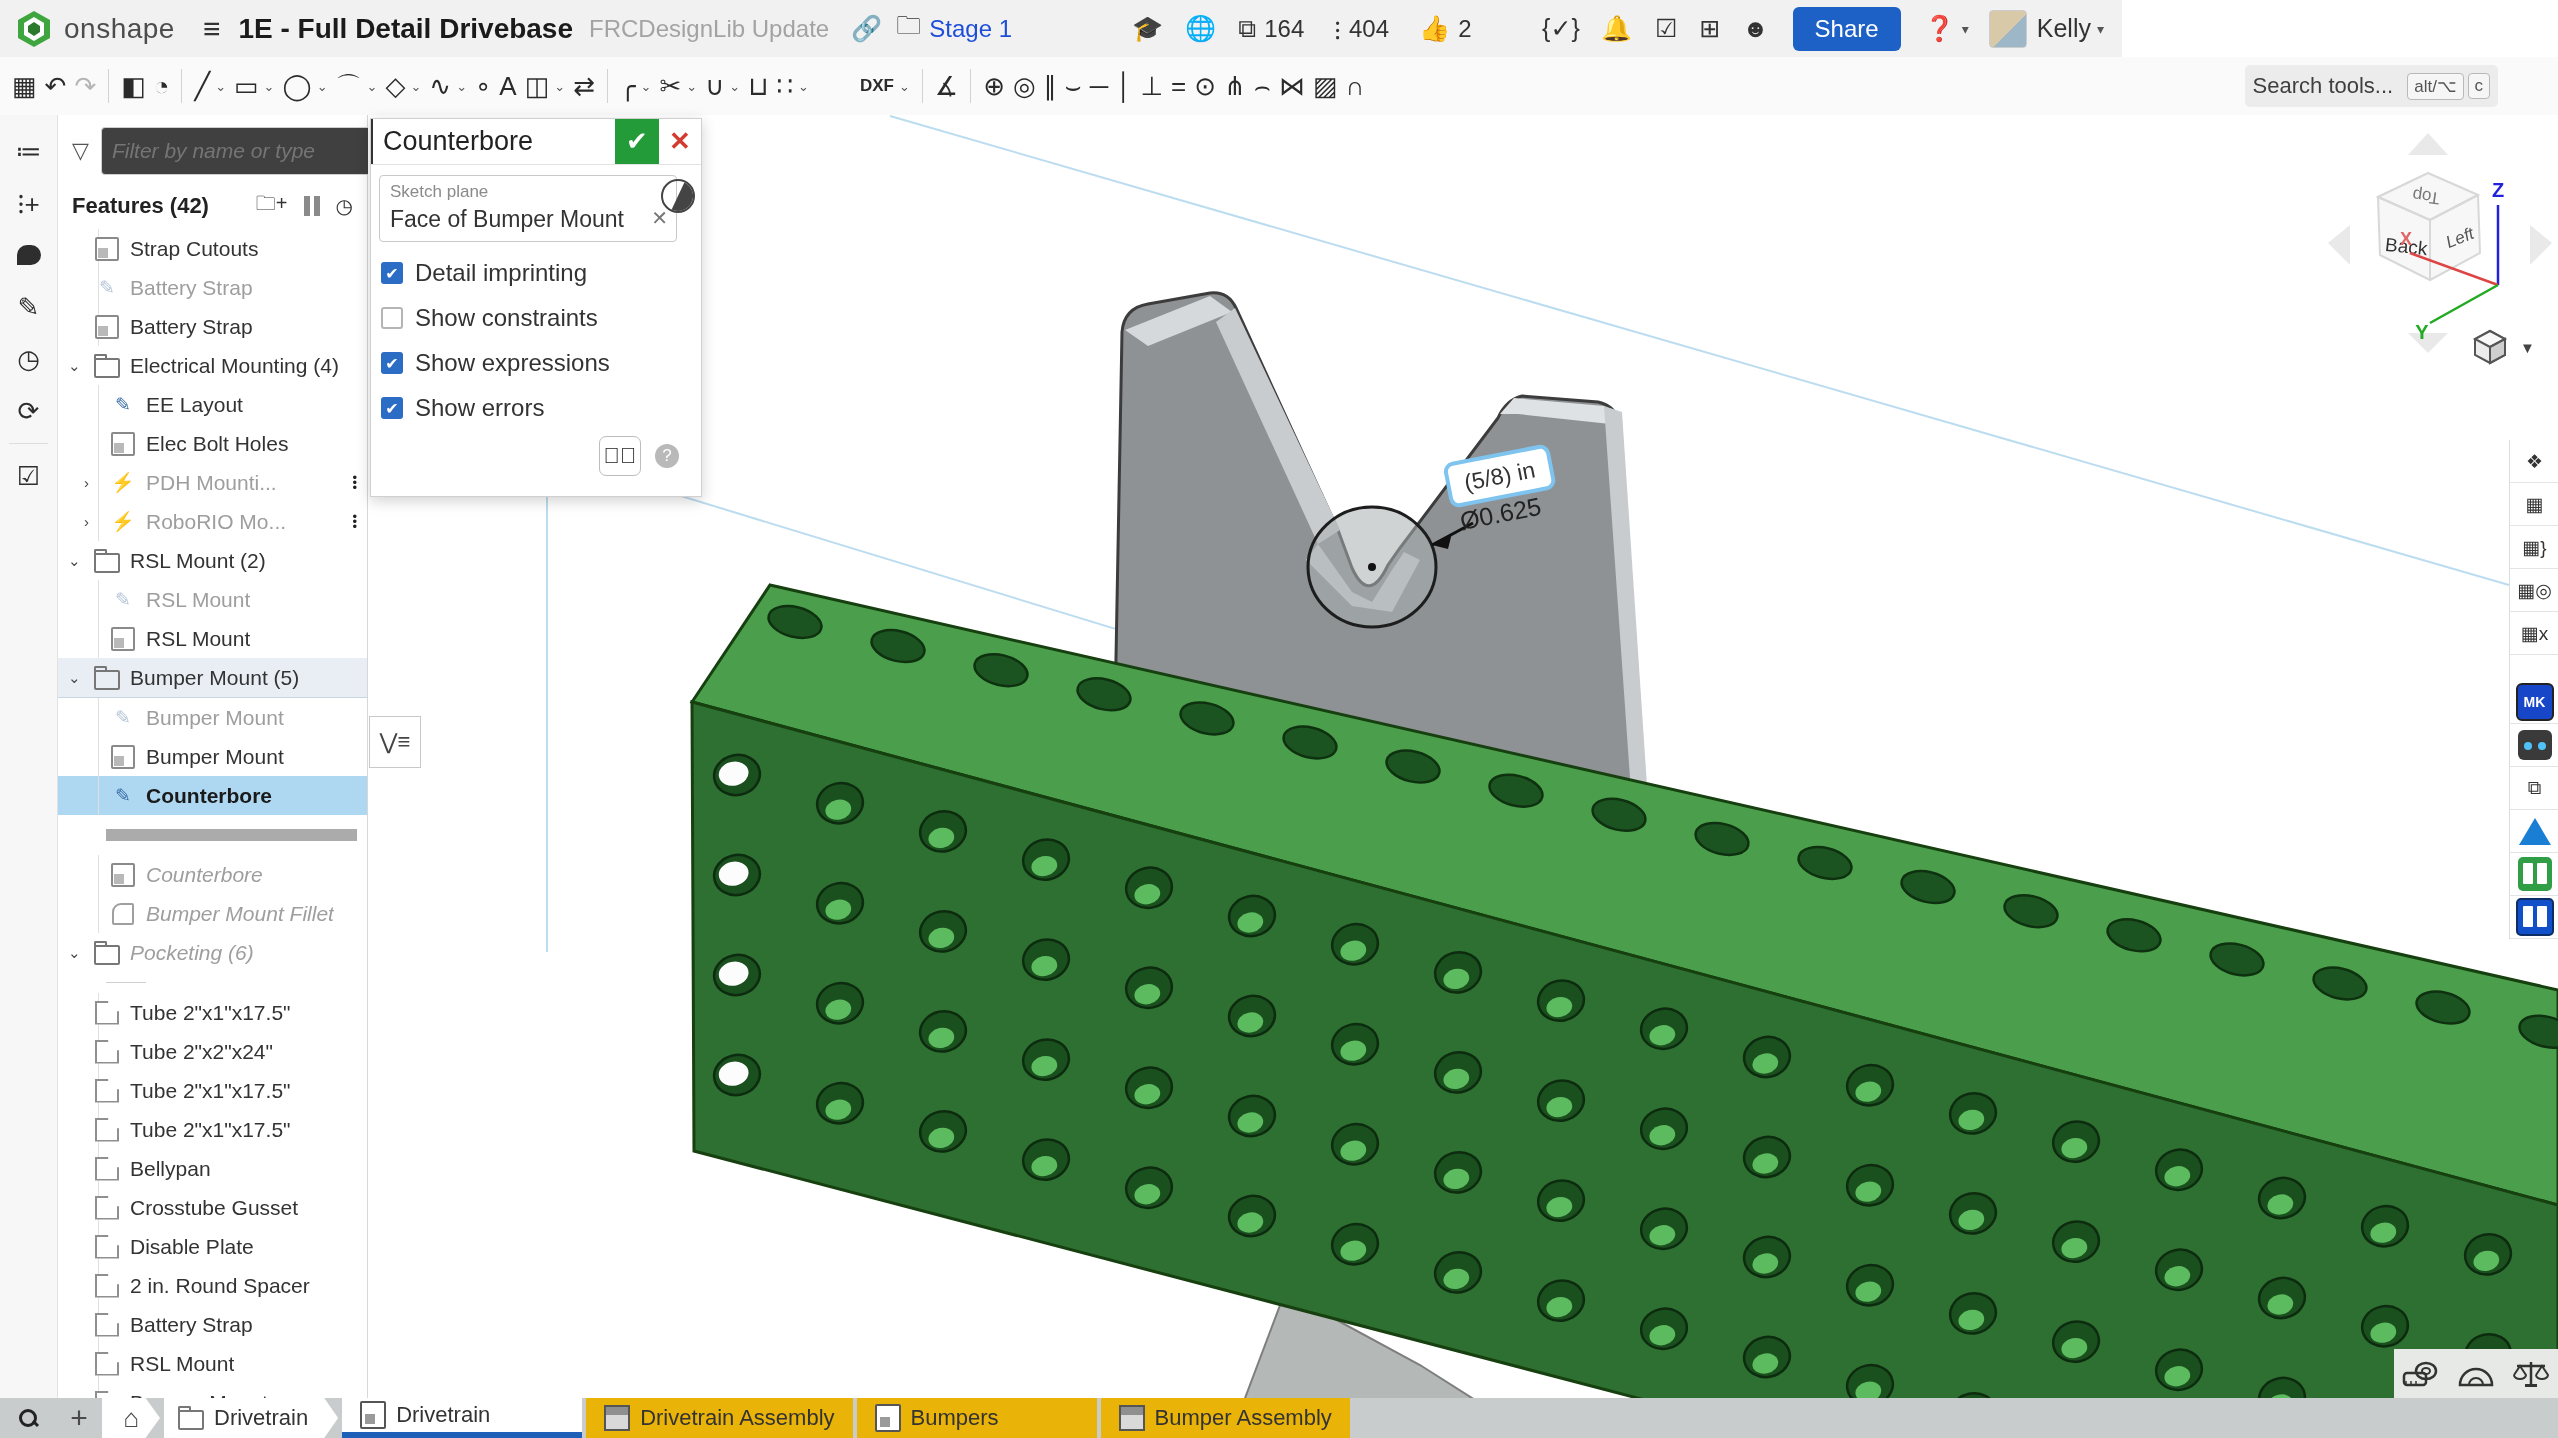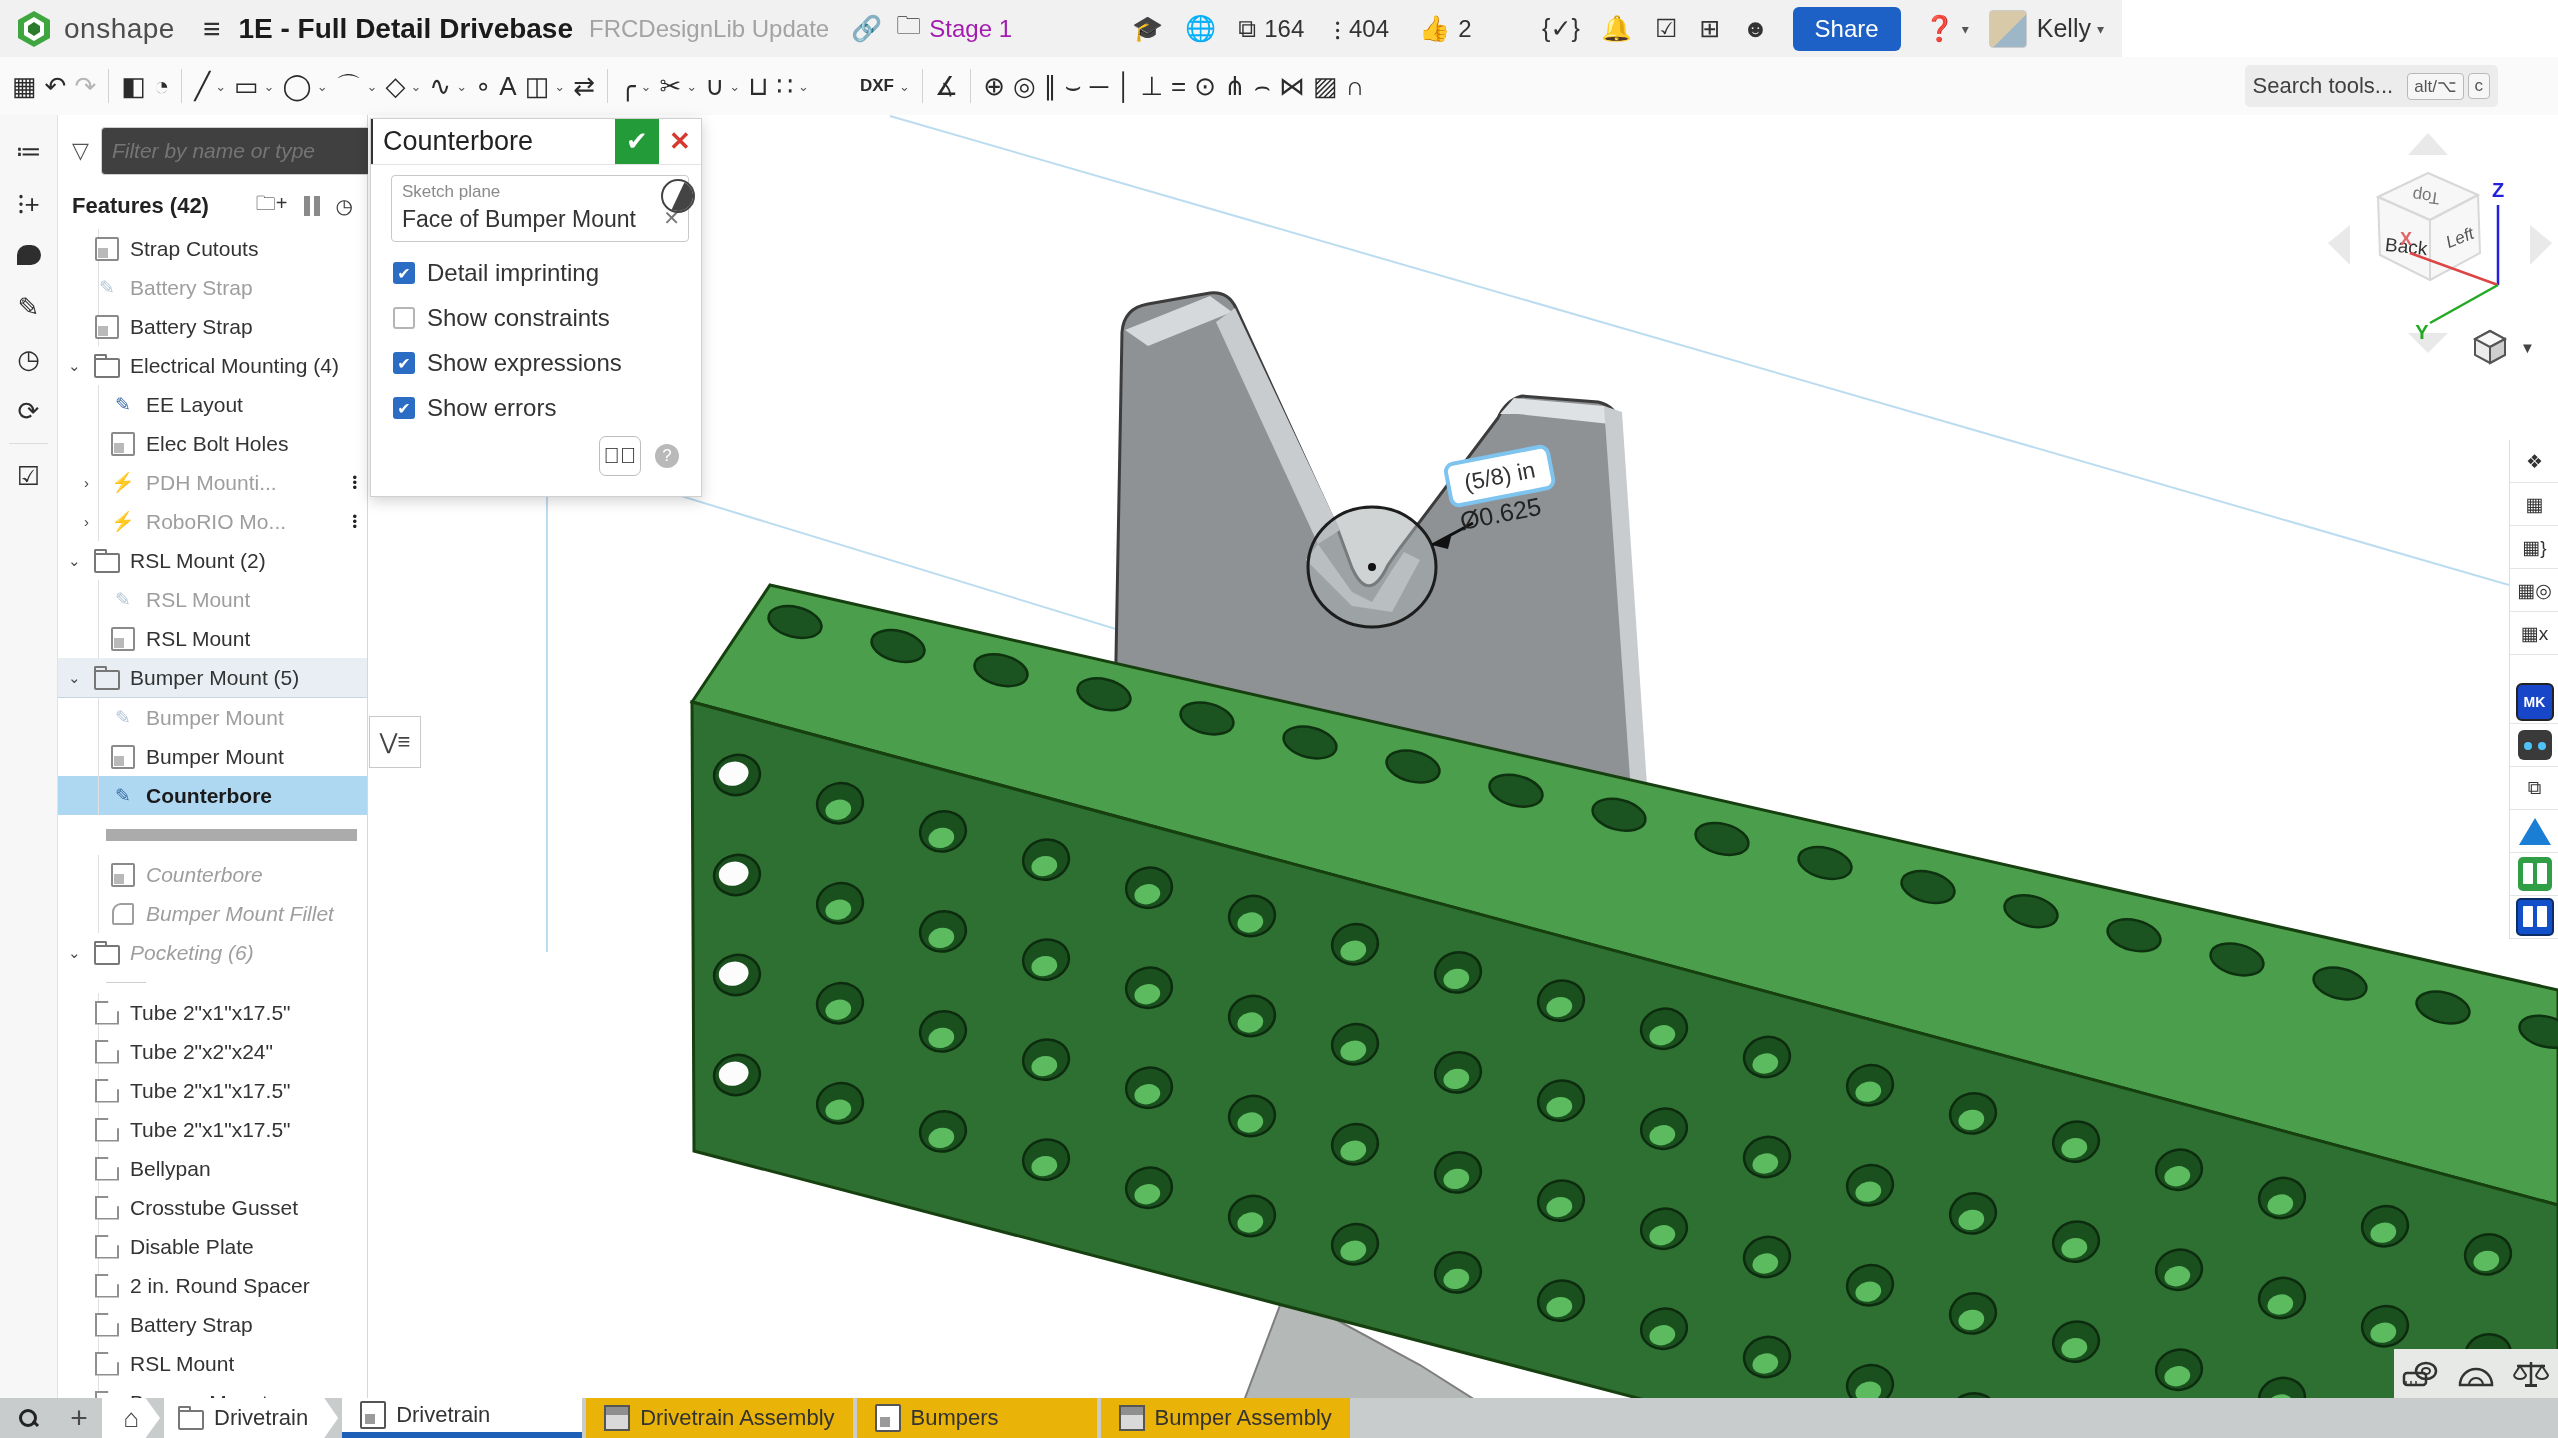--- a/index.html
+++ b/index.html
@@ -9,21 +9,21 @@
   
   #topbar{left:0;top:0;width:2122px;height:57px;background:#f1f1f1;display:flex;align-items:center;}
   #logo{width:40px;height:40px;margin-left:14px;}
   .onshape-word{font-size:28px;color:#4d4d4d;margin-left:10px;letter-spacing:.5px;}
   .hamburger{font-size:30px;color:#333;margin-left:28px;}
   .doc-title{font-size:28px;font-weight:bold;color:#1b1b1b;margin-left:18px;white-space:nowrap;}
   .doc-sub{font-size:24px;color:#a3a3a3;margin-left:16px;white-space:nowrap;}
   .tb-ic{font-size:25px;color:#333;margin-left:22px;}
   .tb-ic.blue{color:#2a62c5;}
   .tb-count{font-size:24px;color:#333;margin-left:8px;}
-  .stage{font-size:24px;color:#a21caf;margin-left:8px;}
+  .stage{font-size:24px;color:#1d4ed8;margin-left:8px;}
   #share-btn{background:#1d61c6;color:#fff;border:none;border-radius:6px;font-size:24px;padding:8px 22px;margin-left:24px;font-family:inherit;}
   .caret{font-size:14px;color:#555;margin-left:6px;}
   #avatar{width:36px;height:36px;border-radius:4px;margin-left:20px;background:linear-gradient(135deg,#d8c9a8 0 55%,#9db6c8 55% 100%);border:1px solid #ccc;}
   .user-name{font-size:25px;color:#333;margin-left:10px;}
   
   #toolbar{left:0;top:57px;width:2558px;height:58px;background:#fafafa;border-bottom:1px solid #d9d9d9;display:flex;align-items:center;}
   .tool{display:flex;align-items:center;margin:0 4px;color:#2b2b2b;}
   .tool .g{font-size:26px;line-height:26px;}
   .tool .g.muted{color:#b5b5b5;}
   .tool .g.small{font-size:17px;font-weight:bold;margin-left:43px;}
@@ -77,21 +77,21 @@
   #viewport{left:368px;top:115px;width:2190px;height:1283px;background:#fff;overflow:hidden;}
   #scene{position:absolute;left:0;top:0;}
   
   #flyout-btn{left:369px;top:716px;width:50px;height:50px;background:#fff;border:1px solid #c9c9c9;display:flex;align-items:center;justify-content:center;font-size:22px;color:#444;}
   
   #dialog{left:370px;top:118px;width:330px;background:#fff;border:1px solid #d0d0d0;box-shadow:0 4px 14px rgba(0,0,0,.18);z-index:20;}
   #dlg-head{display:flex;align-items:stretch;height:45px;border-bottom:1px solid #e3e3e3;}
   #dlg-title{flex:1;font-size:27px;color:#222;padding:7px 0 0 10px;border-left:2px solid #333;}
   #dlg-ok{width:44px;background:#239b38;color:#fff;border:none;font-size:26px;}
   #dlg-cancel{width:42px;background:#fff;color:#d43a2f;border:none;font-size:26px;font-weight:bold;}
-  #dlg-body{padding:10px 10px 8px 20px;position:relative;}
+  #dlg-body{padding:10px 10px 8px 8px;position:relative;}
   #sketchplane-box{border:1px solid #c9c9c9;border-radius:4px;width:278px;padding:6px 8px 8px 10px;}
   #sp-label{font-size:17px;color:#8a8a8a;}
   #sp-row{display:flex;align-items:center;}
   #sp-value{font-size:23px;color:#333;flex:1;margin-top:4px;}
   #sp-clear{font-size:20px;color:#777;}
   #rollclock{position:absolute;right:6px;top:14px;width:30px;height:30px;border:2px solid #444;border-radius:50%;}
   #rollclock::before{content:"";position:absolute;left:50%;top:0;width:50%;height:100%;background:#444;border-radius:0 15px 15px 0;transform-origin:left center;transform:rotate(25deg);}
   .chk-row{display:flex;align-items:center;margin:17px 0 0 2px;}
   .chk{width:22px;height:22px;border-radius:3px;margin-right:12px;flex:none;display:flex;align-items:center;justify-content:center;}
   .chk.on{background:#2b6cc4;color:#fff;font-size:16px;}

